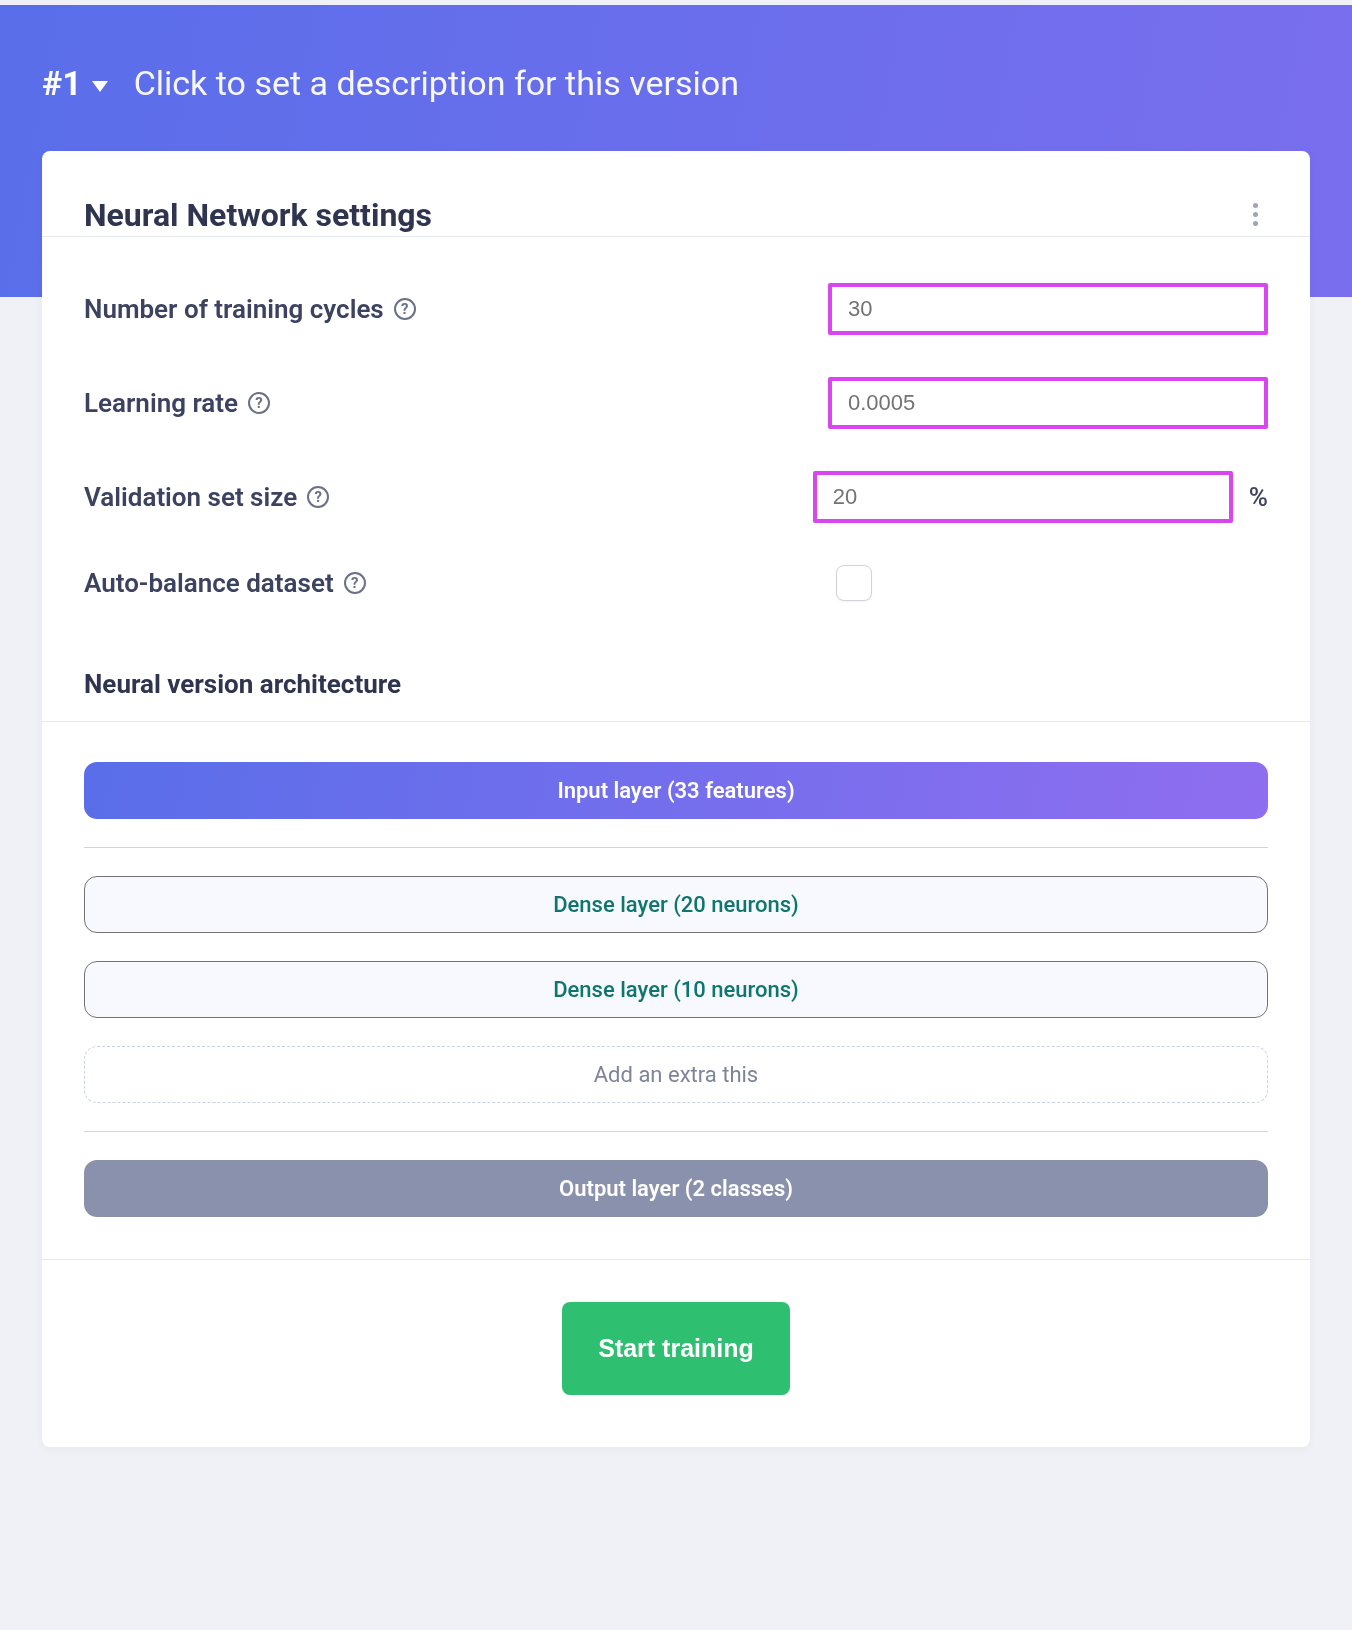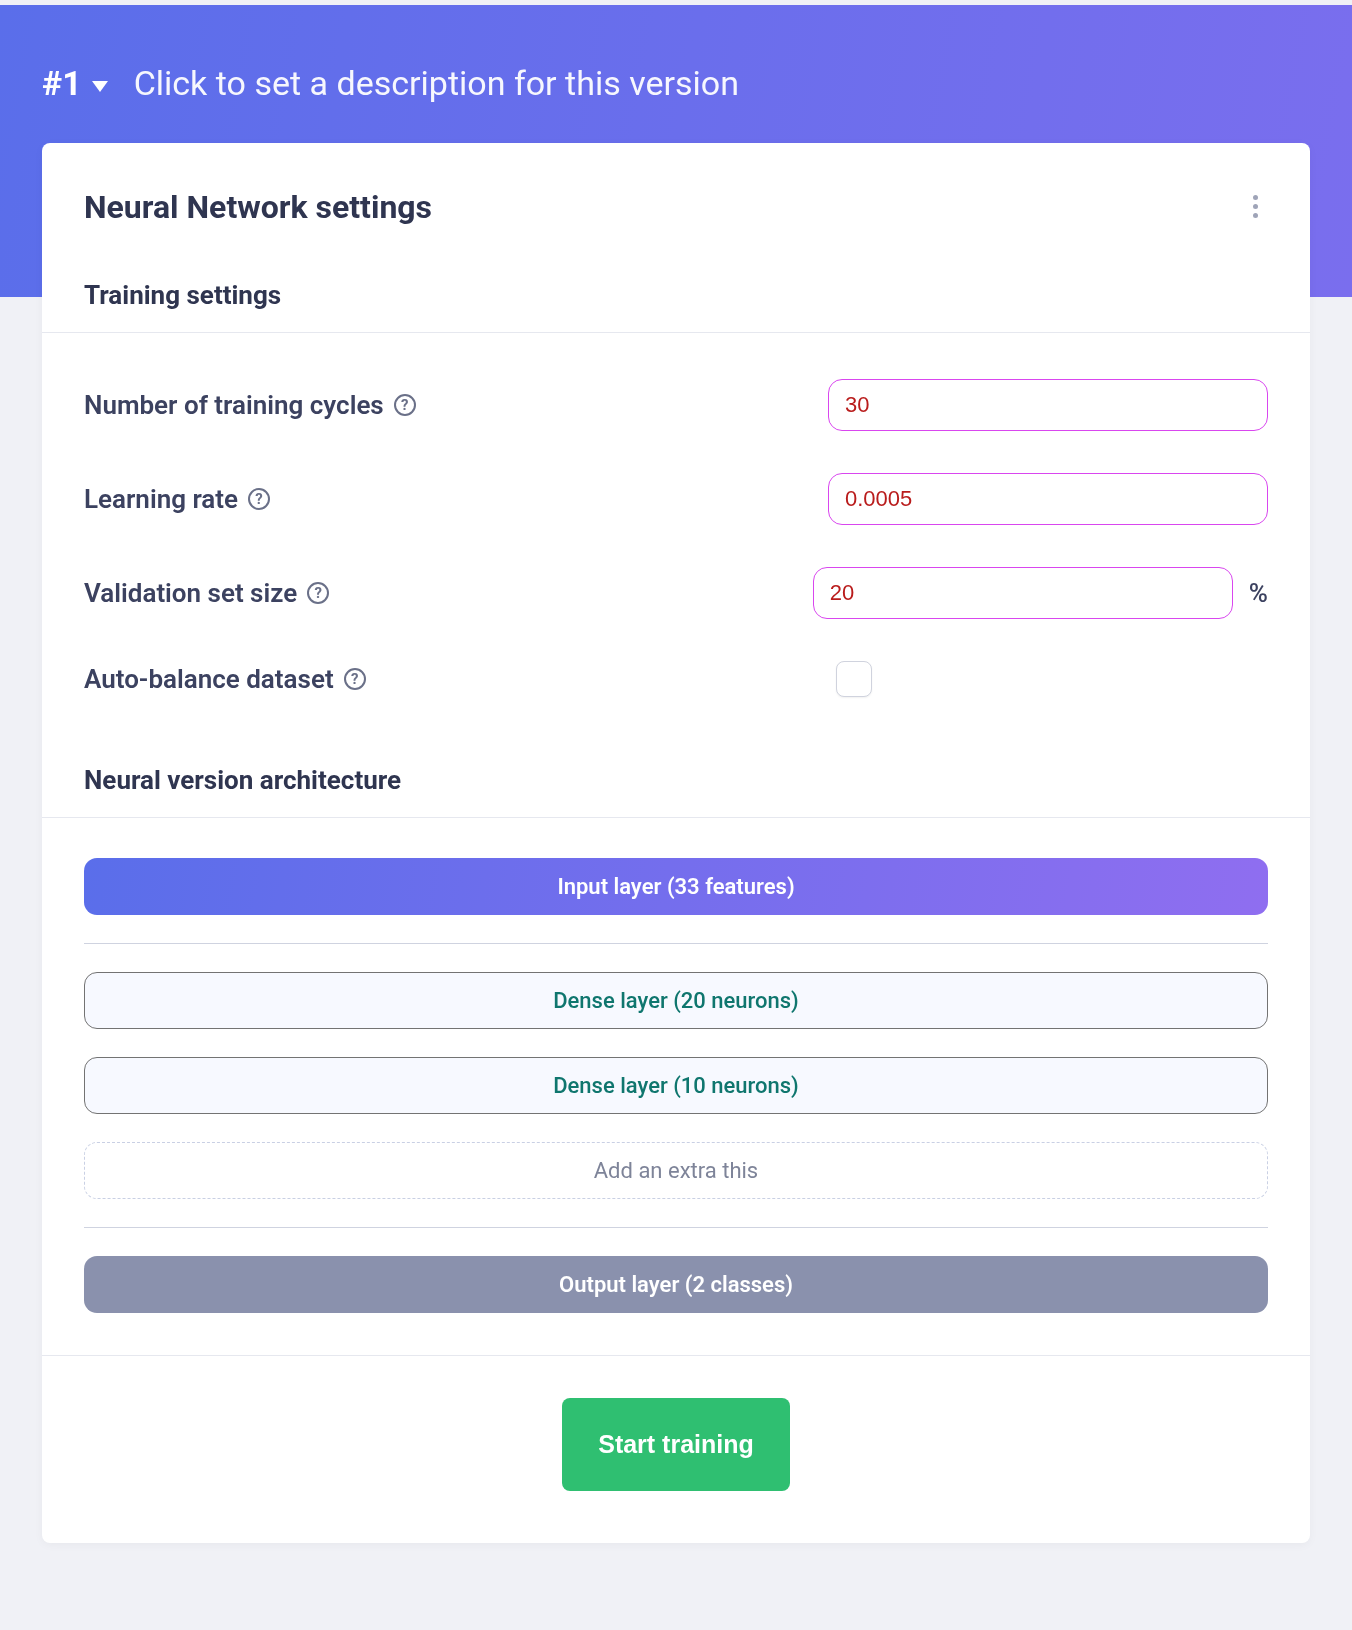--- a/index.html
+++ b/index.html
@@ -42,21 +42,21 @@
     width: 0; height: 0;
     border-left: 8px solid transparent;
     border-right: 8px solid transparent;
     border-top: 11px solid #fff;
     margin-top: 6px;
   }
 
   .card {
     background: #fff;
     border-radius: 8px;
-    margin: 0 42px;
+    margin: 8px 42px;
     position: relative;
     top: -154px;
     box-shadow: 0 2px 10px rgba(0,0,0,0.04);
   }
   .card-inner { }
   .card-header {
     display: flex;
     justify-content: space-between;
     align-items: center;
     padding: 42px 42px 0 42px;
@@ -114,25 +114,25 @@
     justify-content: center;
     font-size: 15px;
     font-weight: 700;
     color: #6a7088;
     line-height: 1;
   }
   .setting-control { flex: 1; display: flex; align-items: center; gap: 16px; }
   .text-input {
     width: 100%;
     height: 52px;
-    border: 1px solid #d946ef;
-    border-radius: 14px;
+    border: 4px solid #d946ef;
+    border-radius: 2px;
     padding: 0 16px;
     font-size: 22px;
-    color: #b91c1c;
+    color: #737373;
     outline: none;
   }
   .text-input.narrow { width: 420px; }
   .percent {
     font-size: 26px;
     color: #3c4260;
     font-weight: 500;
   }
   .checkbox {
     width: 36px; height: 36px;
@@ -219,21 +219,20 @@
     <div class="card-inner">
       <div class="card-header">
         <div class="card-title">Neural Network settings</div>
         <div class="more-dots">
           <span></span>
             <span></span>
             <span></span>
         </div>
       </div>
 
-      <div class="section-title">Training settings</div>
       <hr class="divider">
 
       <div class="settings-list">
         <div class="setting-row">
           <div class="setting-label">
             <span>Number of training cycles</span>
             <span class="help-icon">?</span>
           </div>
           <div class="setting-control">
             <input class="text-input" type="text" value="30" style="">

